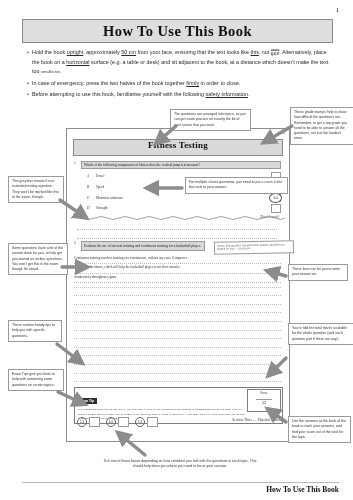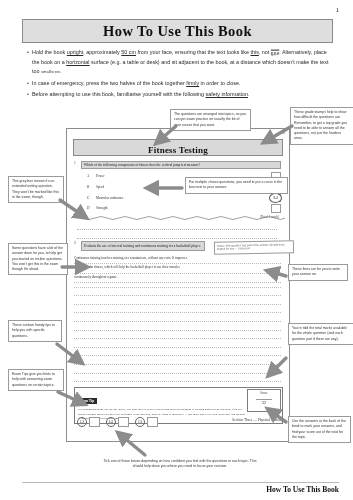--- a/index.html
+++ b/index.html
@@ -50,21 +50,21 @@
     position:absolute;left:66px;top:128px;width:222px;height:312px;
     border:1px solid #8d8d8d;background:#fff;
   }
   .sample-num{
     position:absolute;right:4px;top:2px;font-size:3.4px;
     font-family:"Liberation Serif",serif;color:#444;
   }
   .topic-bar{
     position:absolute;left:6px;top:10px;width:208px;height:15px;
     background:#d9d9d9;border:1px solid #8a8a8a;
-    display:flex;align-items:flex-end;justify-content:center;
+    display:flex;align-items:flex-start;justify-content:center;
   }
   .topic-bar span{
     font-family:"Liberation Serif",serif;font-weight:bold;
     font-size:9px;color:#111;letter-spacing:.2px;
   }
 
   
   .q1{position:absolute;left:7px;top:32px;width:207px;}
   .q1row{display:flex;align-items:flex-start;}
   .qnum{width:7px;flex:0 0 7px;font-size:3.6px;font-family:"Liberation Serif",serif;color:#333;}

